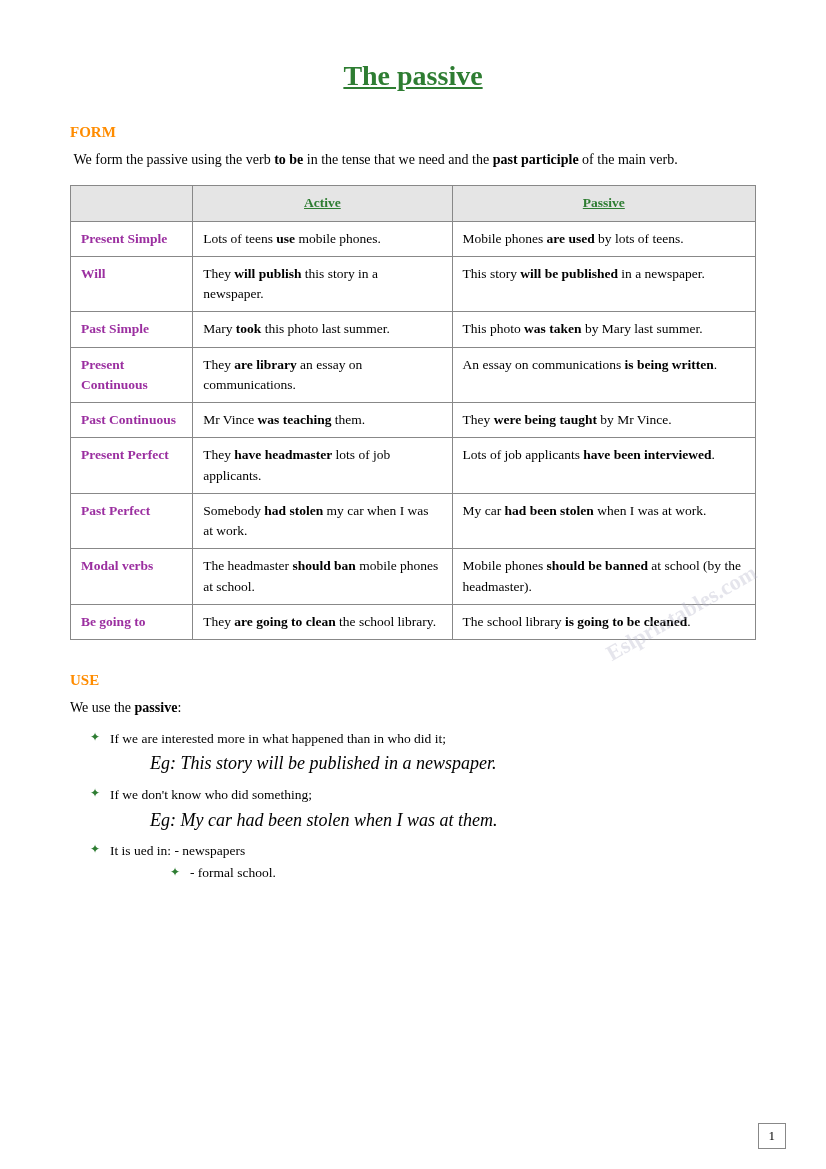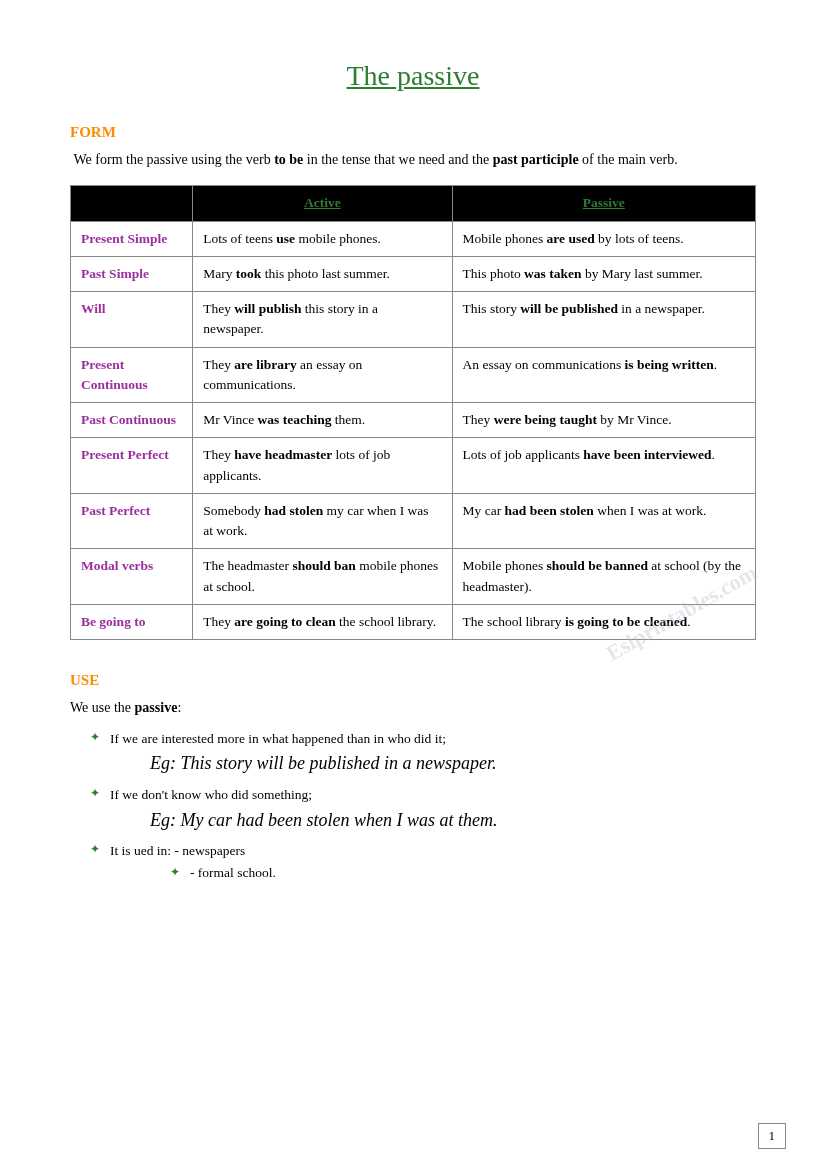--- a/index.html
+++ b/index.html
@@ -10,21 +10,21 @@
       color: #000;
       width: 826px;
       min-height: 1169px;
       padding: 60px 70px 40px 70px;
       position: relative;
     }
 
     .page-title {
       text-align: center;
       font-size: 28px;
-      font-weight: normal;
+      font-weight: bold;
       color: #2e7d32;
       text-decoration: underline;
       margin-bottom: 24px;
     }
 
     .section-label {
       color: #ff8c00;
       font-weight: bold;
       font-size: 15px;
       margin-bottom: 8px;
@@ -53,21 +53,21 @@
       padding: 7px 10px;
       vertical-align: top;
       line-height: 1.5;
     }
 
     table th {
       text-align: center;
       font-weight: bold;
       color: #2e7d32;
       text-decoration: underline;
-      background: #000000;
+      background: #e5e5e5;
     }
 
     .tense-label {
       color: #9b2fa0;
       font-weight: bold;
     }
 
     .use-section {
       margin-top: 4px;
     }
@@ -159,28 +159,28 @@
       <th>Passive</th>
     </tr>
   </thead>
   <tbody id="table-body">
   <tr>
         <td><span class="tense-label">Present Simple</span></td>
         <td>Lots of teens <b>use</b> mobile phones.</td>
         <td>Mobile phones <b>are used</b> by lots of teens.</td>
       </tr>
       <tr>
+        <td><span class="tense-label">Will</span></td>
+        <td>They <b>will publish</b> this story in a newspaper.</td>
+        <td>This story <b>will be published</b> in a newspaper.</td>
+      </tr>
+      <tr>
         <td><span class="tense-label">Past Simple</span></td>
         <td>Mary <b>took</b> this photo last summer.</td>
         <td>This photo <b>was taken</b> by Mary last summer.</td>
-      </tr>
-      <tr>
-        <td><span class="tense-label">Will</span></td>
-        <td>They <b>will publish</b> this story in a newspaper.</td>
-        <td>This story <b>will be published</b> in a newspaper.</td>
       </tr>
       <tr>
         <td><span class="tense-label">Present Continuous</span></td>
         <td>They <b>are library</b> an essay on communications.</td>
         <td>An essay on communications <b>is being written</b>.</td>
       </tr>
       <tr>
         <td><span class="tense-label">Past Continuous</span></td>
         <td>Mr Vince <b>was teaching</b> them.</td>
         <td>They <b>were being taught</b> by Mr Vince.</td>

